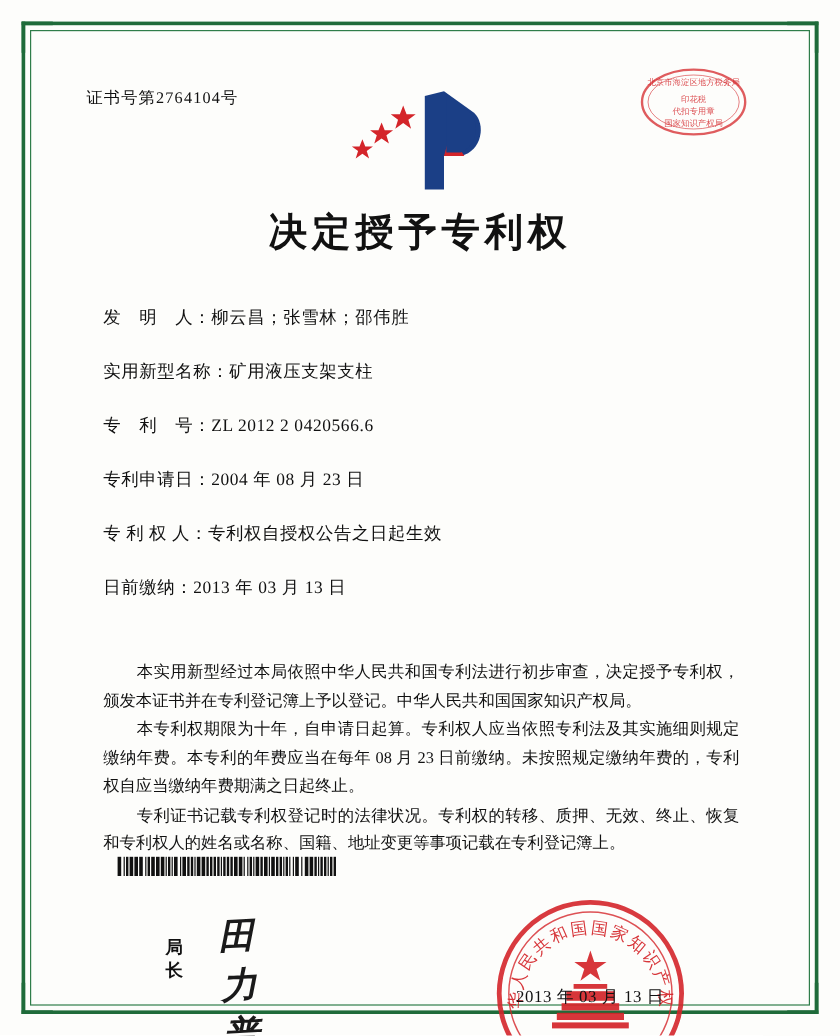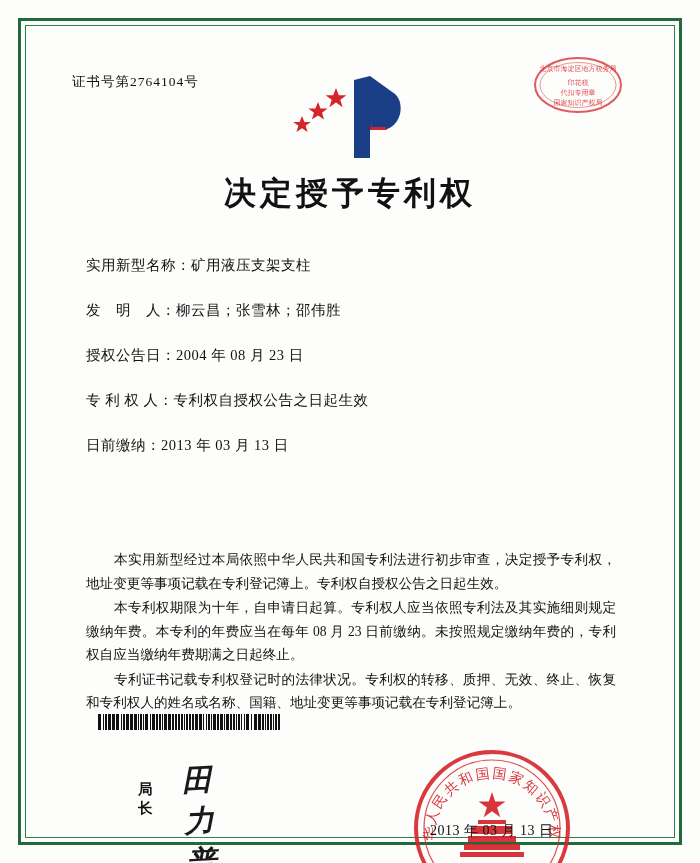--- a/index.html
+++ b/index.html
@@ -232,38 +232,41 @@
         <text x="46" y="40" text-anchor="middle">代扣专用章</text>
         <text x="46" y="50" text-anchor="middle">国家知识产权局</text>
       </g>
     </svg>
   </div>
 
   <div class="title">决定授予专利权</div>
 
   <div class="fields">
     <div class="field">
+      <span class="label">发　明　人：</span><span class="value">柳云昌；张雪林；邵伟胜</span>
+    </div>
+    <div class="field">
       <span class="label">实用新型名称：</span><span class="value">矿用液压支架支柱</span>
     </div>
     <div class="field">
-      <span class="label">发　明　人：</span><span class="value">柳云昌；张雪林；邵伟胜</span>
-    </div>
-    <div class="field">
-      <span class="label">授权公告日：</span><span class="value">2004 年 08 月 23 日</span>
+      <span class="label">专　利　号：</span><span class="value">ZL 2012 2 0420566.6</span>
+    </div>
+    <div class="field">
+      <span class="label">专利申请日：</span><span class="value">2004 年 08 月 23 日</span>
     </div>
     <div class="field">
       <span class="label">专 利 权 人：</span><span class="value">专利权自授权公告之日起生效</span>
     </div>
     <div class="field">
       <span class="label">日前缴纳：</span><span class="value">2013 年 03 月 13 日</span>
     </div>
   </div>
 
   <div class="body-text">
-    <p>本实用新型经过本局依照中华人民共和国专利法进行初步审查，决定授予专利权，地址变更等事项记载在专利登记簿上。专利权自授权公告之日起生效。</p>
+    <p>本实用新型经过本局依照中华人民共和国专利法进行初步审查，决定授予专利权，颁发本证书并在专利登记簿上予以登记。中华人民共和国国家知识产权局。</p>
     <p>本专利权期限为十年，自申请日起算。专利权人应当依照专利法及其实施细则规定缴纳年费。本专利的年费应当在每年 08 月 23 日前缴纳。未按照规定缴纳年费的，专利权自应当缴纳年费期满之日起终止。</p>
     <p>专利证书记载专利权登记时的法律状况。专利权的转移、质押、无效、终止、恢复和专利权人的姓名或名称、国籍、地址变更等事项记载在专利登记簿上。</p>
   </div>
 
   <div class="barcode" id="barcode">
       <i style="width: 3px; margin-right: 1.5px;"></i>
       <i style="width: 1.5px; margin-right: 1px;"></i>
       <i style="width: 1.5px; margin-right: 1px;"></i>
       <i style="width: 3px; margin-right: 1px;"></i>
       <i style="width: 3px; margin-right: 1.5px;"></i>

